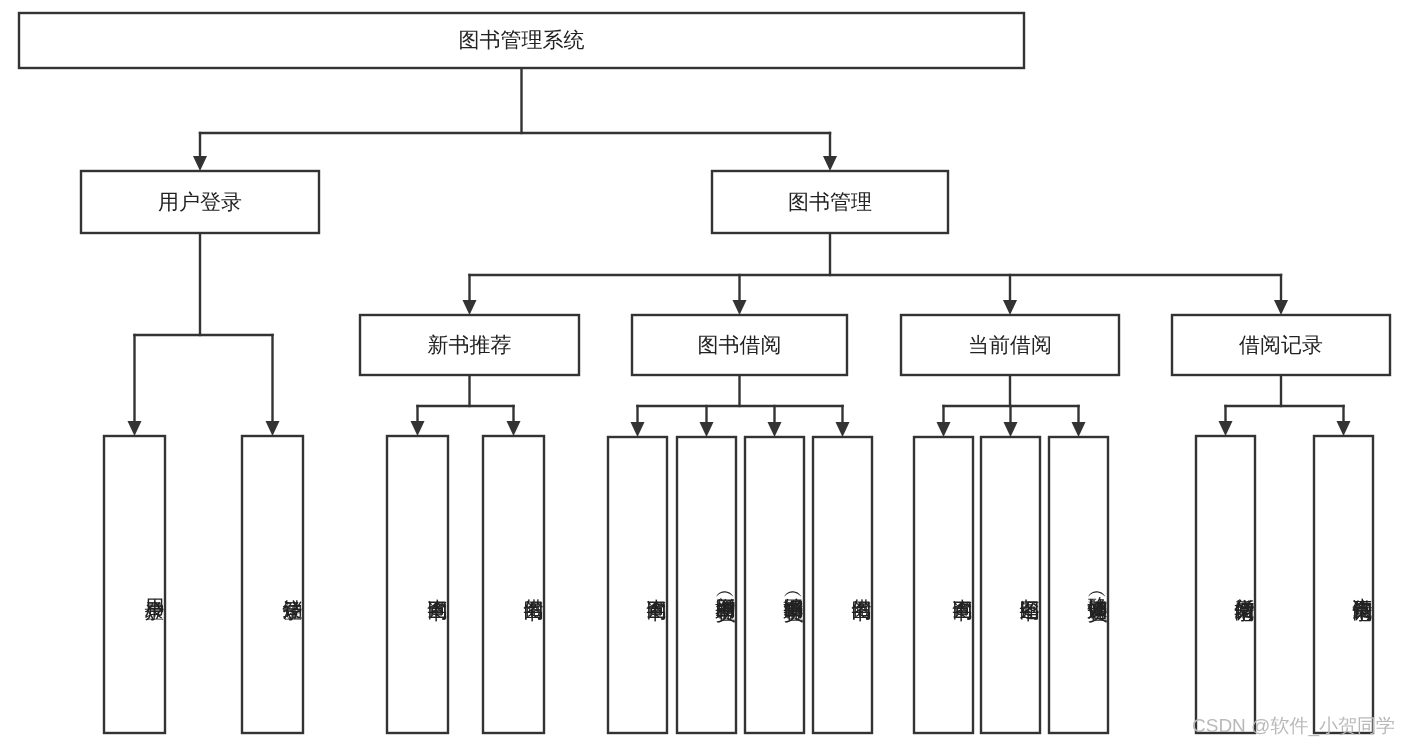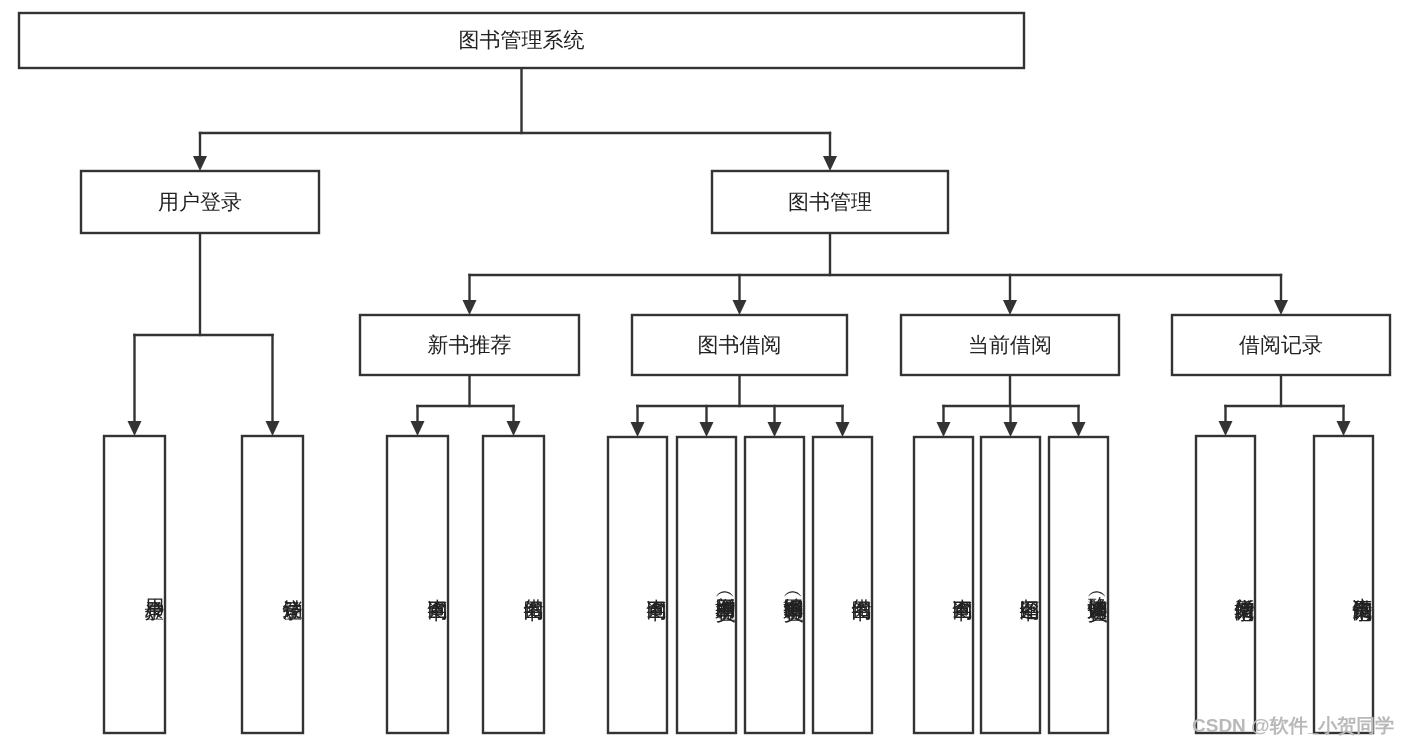--- a/index.html
+++ b/index.html
@@ -67,21 +67,20 @@
     pointer-events: none;
     user-select: none;
   }
   .watermark {
     position: absolute;
     font-family: "Liberation Sans", "DejaVu Sans", sans-serif;
     font-size: 19px;
     color: #b9b9b9;
     white-space: nowrap;
     user-select: none;
-    font-weight: bold;
   }
 </style>
 </head>
 <body>
 
 <div id="diagram-root">
 
   <svg id="tree-svg" viewBox="0 0 1405 747">
     <g id="connectors-layer">
         <line x1="521.5" y1="68" x2="521.5" y2="133" class="connector"></line>

